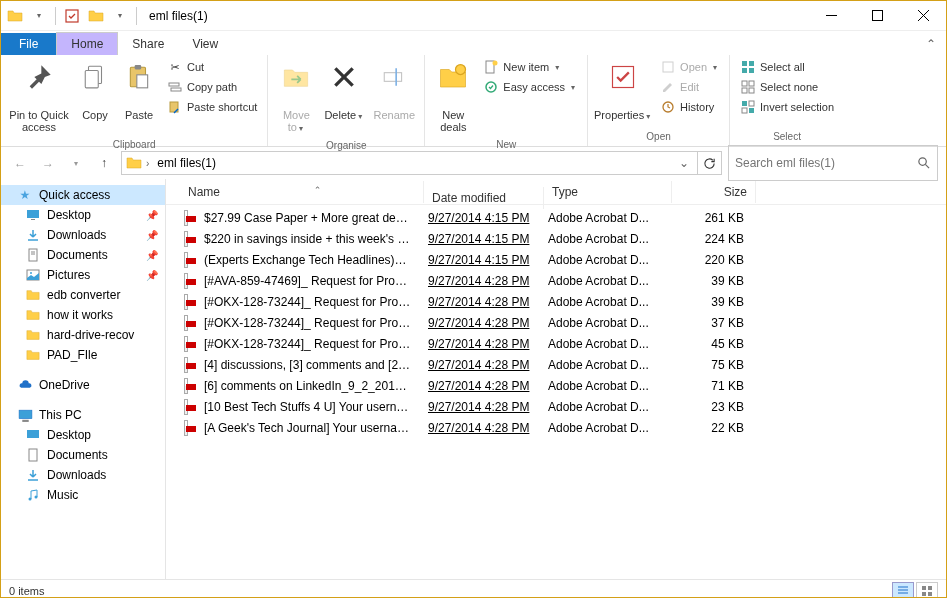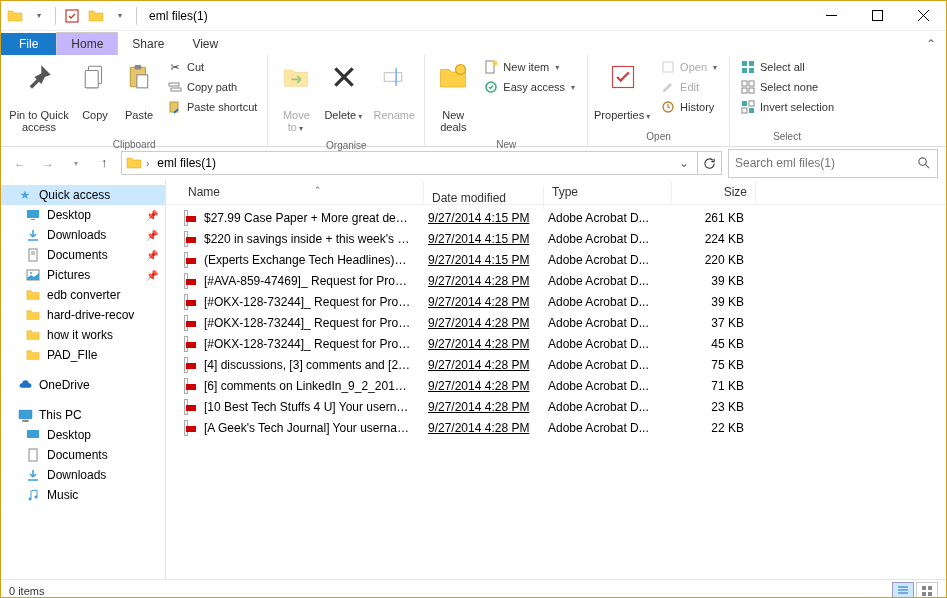--- a/index.html
+++ b/index.html
@@ -40,21 +40,21 @@
 
 .addrbar { height: 32px; display: flex; align-items: center; padding: 2px 8px; gap: 6px; }
 .navbtn { width: 22px; height: 22px; display: flex; align-items: center; justify-content: center; color: #999; }
 .navbtn.enabled { color: #333; }
 .addr { flex: 1; height: 24px; border: 1px solid #ccc; display: flex; align-items: center; padding: 0 4px; gap: 4px; }
 .addr .folder-icon { width: 16px; height: 16px; }
 .addr .crumb { font-size: 12px; padding: 0 4px; }
 .addr .arrow-r { color: #666; font-size: 10px; }
 .addr .expand { margin-left: auto; color: #666; padding: 0 4px; }
 .refresh { width: 24px; height: 24px; border: 1px solid #ccc; border-left: none; display: flex; align-items: center; justify-content: center; }
-.search { width: 210px; height: 29px; border: 1px solid #ccc; display: flex; align-items: center; padding: 0 6px; }
+.search { width: 210px; height: 36px; border: 1px solid #ccc; display: flex; align-items: center; padding: 0 6px; }
 .search input { border: none; outline: none; font-size: 12px; flex: 1; color: #777; }
 .search .icon { width: 14px; height: 14px; }
 
 
 .body { display: flex; height: 400px; }
 .sidebar { width: 165px; border-right: 1px solid #e5e5e5; overflow: hidden; padding: 6px 0; }
 .side-item { display: flex; align-items: center; gap: 6px; padding: 2px 6px 2px 24px; font-size: 12px; color: #000; height: 20px; }
 .side-item.header { padding-left: 16px; font-weight: normal; }
 .side-item.selected { background: #cce8ff; }
 .side-item .icon { width: 16px; height: 16px; display: flex; align-items: center; justify-content: center; }
@@ -446,29 +446,29 @@
           </svg>
         </div>
         <span>edb converter</span>
       </div>
     <div class="side-item">
         <div class="icon">
           <svg width="14" height="14" viewBox="0 0 16 16">
             <path class="folder-svg" d="M1 3h5l1 2h8v8H1z"></path>
           </svg>
         </div>
-        <span>hard-drive-recov</span>
+        <span>how it works</span>
       </div>
     <div class="side-item">
         <div class="icon">
           <svg width="14" height="14" viewBox="0 0 16 16">
             <path class="folder-svg" d="M1 3h5l1 2h8v8H1z"></path>
           </svg>
         </div>
-        <span>how it works</span>
+        <span>hard-drive-recov</span>
       </div>
     <div class="side-item">
         <div class="icon">
           <svg width="14" height="14" viewBox="0 0 16 16">
             <path class="folder-svg" d="M1 3h5l1 2h8v8H1z"></path>
           </svg>
         </div>
         <span>PAD_FIle</span>
       </div>
     <div class="side-sep"></div>

